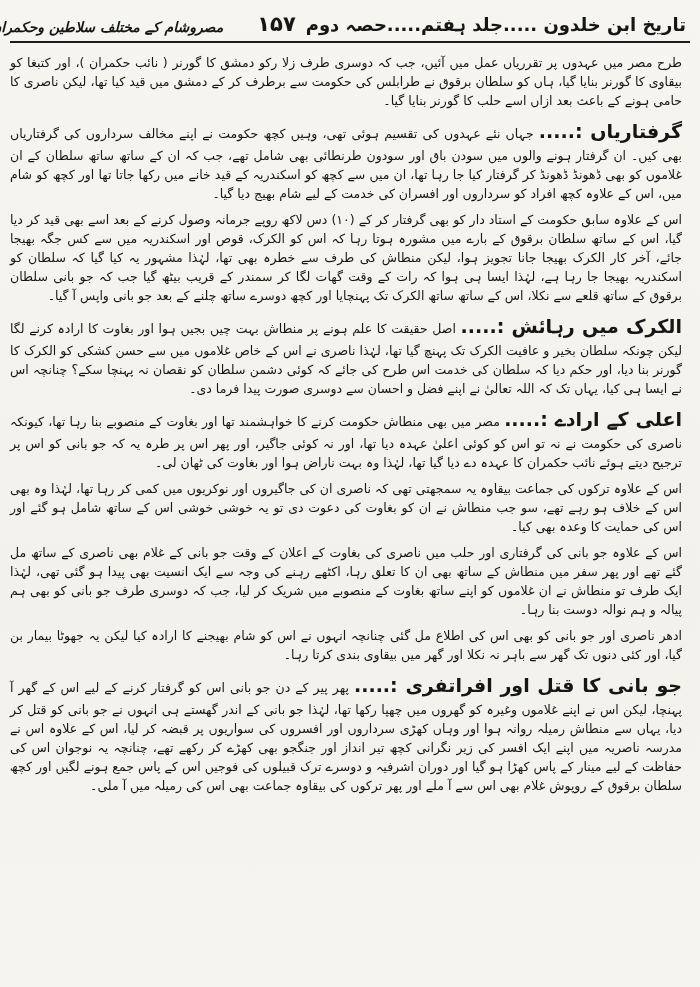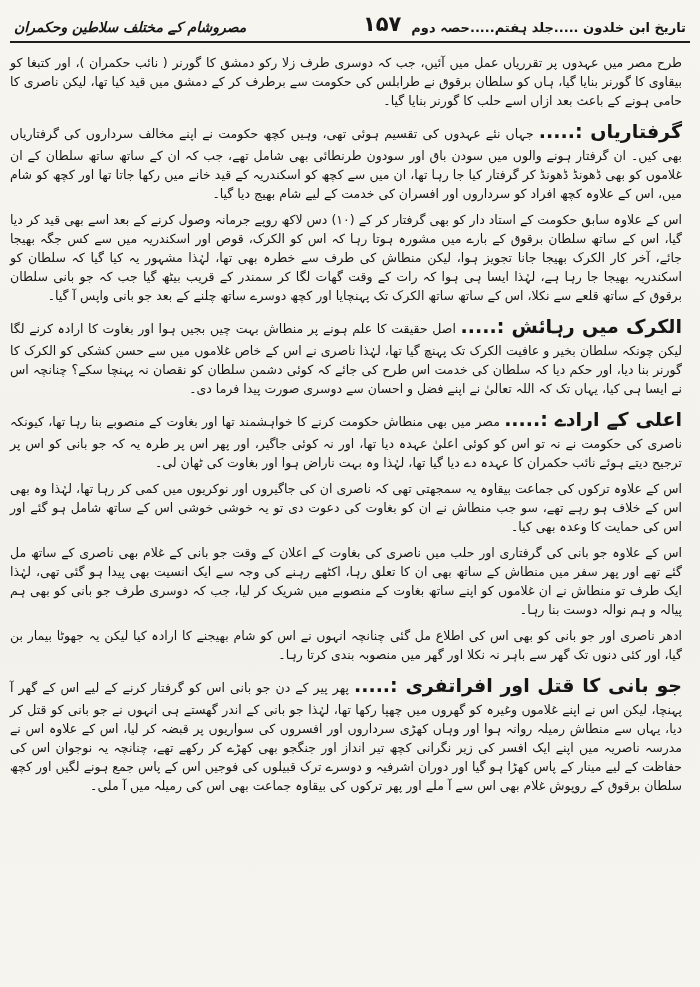--- a/index.html
+++ b/index.html
@@ -21,21 +21,21 @@
     background: linear-gradient(180deg, #f6f5f0 0%, #f2f1ec 60%, #f5f4ef 100%);
   }
   .header {
     display: grid;
     grid-template-columns: 1fr auto 1.35fr;
     align-items: end;
     column-gap: 10px;
     padding: 2px 4px 6px 4px;
   }
   .book-title {
-    font-size: 13px;
+    font-size: 18px;
     font-weight: bold;
     white-space: nowrap;
     text-align: right;
   }
   .page-number {
     font-size: 21px;
     font-weight: bold;
     text-align: center;
     line-height: 1;
     margin-left: 24px;
@@ -88,18 +88,18 @@
 
     <p><strong class="sec">الکرک میں رہائش :.....</strong> <span>اصل حقیقت کا علم ہونے پر منطاش بہت چیں بجیں ہوا اور بغاوت کا ارادہ کرنے لگا لیکن چونکہ سلطان بخیر و عافیت الکرک تک پہنچ گیا تھا، لہٰذا ناصری نے اس کے خاص غلاموں میں سے حسن کشکی کو الکرک کا گورنر بنا دیا، اور حکم دیا کہ سلطان کی خدمت اس طرح کی جائے کہ کوئی دشمن سلطان کو نقصان نہ پہنچا سکے؟ چنانچہ اس نے ایسا ہی کیا، یہاں تک کہ اللہ تعالیٰ نے اپنے فضل و احسان سے دوسری صورت پیدا فرما دی۔</span></p>
 
 
     <p><strong class="sec">اعلی کے ارادے :.....</strong> <span>مصر میں بھی منطاش حکومت کرنے کا خواہشمند تھا اور بغاوت کے منصوبے بنا رہا تھا، کیونکہ ناصری کی حکومت نے نہ تو اس کو کوئی اعلیٰ عہدہ دیا تھا، اور نہ کوئی جاگیر، اور پھر اس پر طرہ یہ کہ جو بانی کو اس پر ترجیح دیتے ہوئے نائب حکمران کا عہدہ دے دیا گیا تھا، لہٰذا وہ بہت ناراض ہوا اور بغاوت کی ٹھان لی۔</span></p>
 
     <p><span>اس کے علاوہ ترکوں کی جماعت بیقاوہ یہ سمجھتی تھی کہ ناصری ان کی جاگیروں اور نوکریوں میں کمی کر رہا تھا، لہٰذا وہ بھی اس کے خلاف ہو رہے تھے، سو جب منطاش نے ان کو بغاوت کی دعوت دی تو یہ خوشی خوشی اس کے ساتھ شامل ہو گئے اور اس کی حمایت کا وعدہ بھی کیا۔</span></p>
 
     <p><span>اس کے علاوہ جو بانی کی گرفتاری اور حلب میں ناصری کی بغاوت کے اعلان کے وقت جو بانی کے غلام بھی ناصری کے ساتھ مل گئے تھے اور پھر سفر میں منطاش کے ساتھ بھی ان کا تعلق رہا، اکٹھے رہنے کی وجہ سے ایک انسیت بھی پیدا ہو گئی تھی، لہٰذا ایک طرف تو منطاش نے ان غلاموں کو اپنے ساتھ بغاوت کے منصوبے میں شریک کر لیا، جب کہ دوسری طرف جو بانی کو بھی ہم پیالہ و ہم نوالہ دوست بنا رہا۔</span></p>
 
-    <p><span>ادھر ناصری اور جو بانی کو بھی اس کی اطلاع مل گئی چنانچہ انہوں نے اس کو شام بھیجنے کا ارادہ کیا لیکن یہ جھوٹا بیمار بن گیا، اور کئی دنوں تک گھر سے باہر نہ نکلا اور گھر میں منصوبہ بندی کرتا رہا۔</span></p>
+    <p><span>ادھر ناصری اور جو بانی کو بھی اس کی اطلاع مل گئی چنانچہ انہوں نے اس کو شام بھیجنے کا ارادہ کیا لیکن یہ جھوٹا بیمار بن گیا، اور کئی دنوں تک گھر سے باہر نہ نکلا اور گھر میں بیقاوی بندی کرتا رہا۔</span></p>
 
     <p><strong class="sec">جو بانی کا قتل اور افراتفری :.....</strong> <span>پھر پیر کے دن جو بانی اس کو گرفتار کرنے کے لیے اس کے گھر آ پہنچا، لیکن اس نے اپنے غلاموں وغیرہ کو گھروں میں چھپا رکھا تھا، لہٰذا جو بانی کے اندر گھستے ہی انہوں نے جو بانی کو قتل کر دیا، یہاں سے منطاش رمیلہ روانہ ہوا اور وہاں کھڑی سرداروں اور افسروں کی سواریوں پر قبضہ کر لیا، اس کے علاوہ اس نے مدرسہ ناصریہ میں اپنے ایک افسر کی زیر نگرانی کچھ تیر انداز اور جنگجو بھی کھڑے کر رکھے تھے، چنانچہ یہ نوجوان اس کی حفاظت کے لیے مینار کے پاس کھڑا ہو گیا اور دوران اشرفیہ و دوسرے ترک قبیلوں کی فوجیں اس کے پاس جمع ہونے لگیں اور کچھ سلطان برقوق کے روپوش غلام بھی اس سے آ ملے اور پھر ترکوں کی بیقاوہ جماعت بھی اس کی رمیلہ میں آ ملی۔</span></p>
 
   </div>
 </div>
 
 </body></html>

